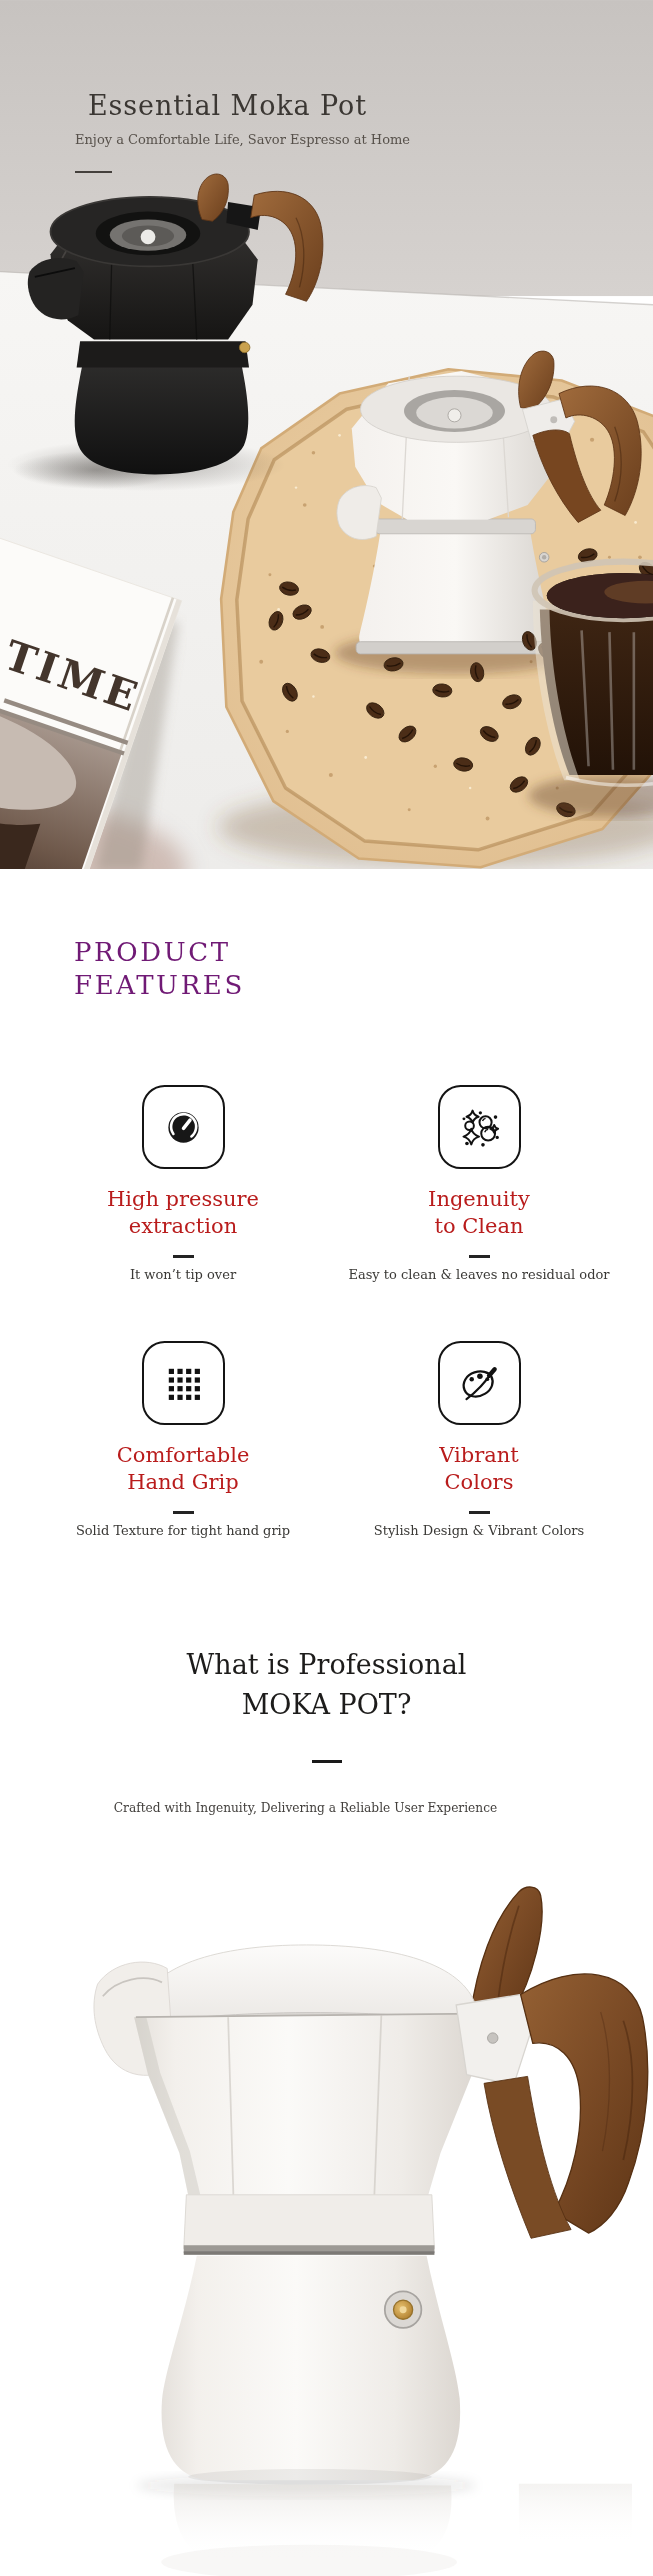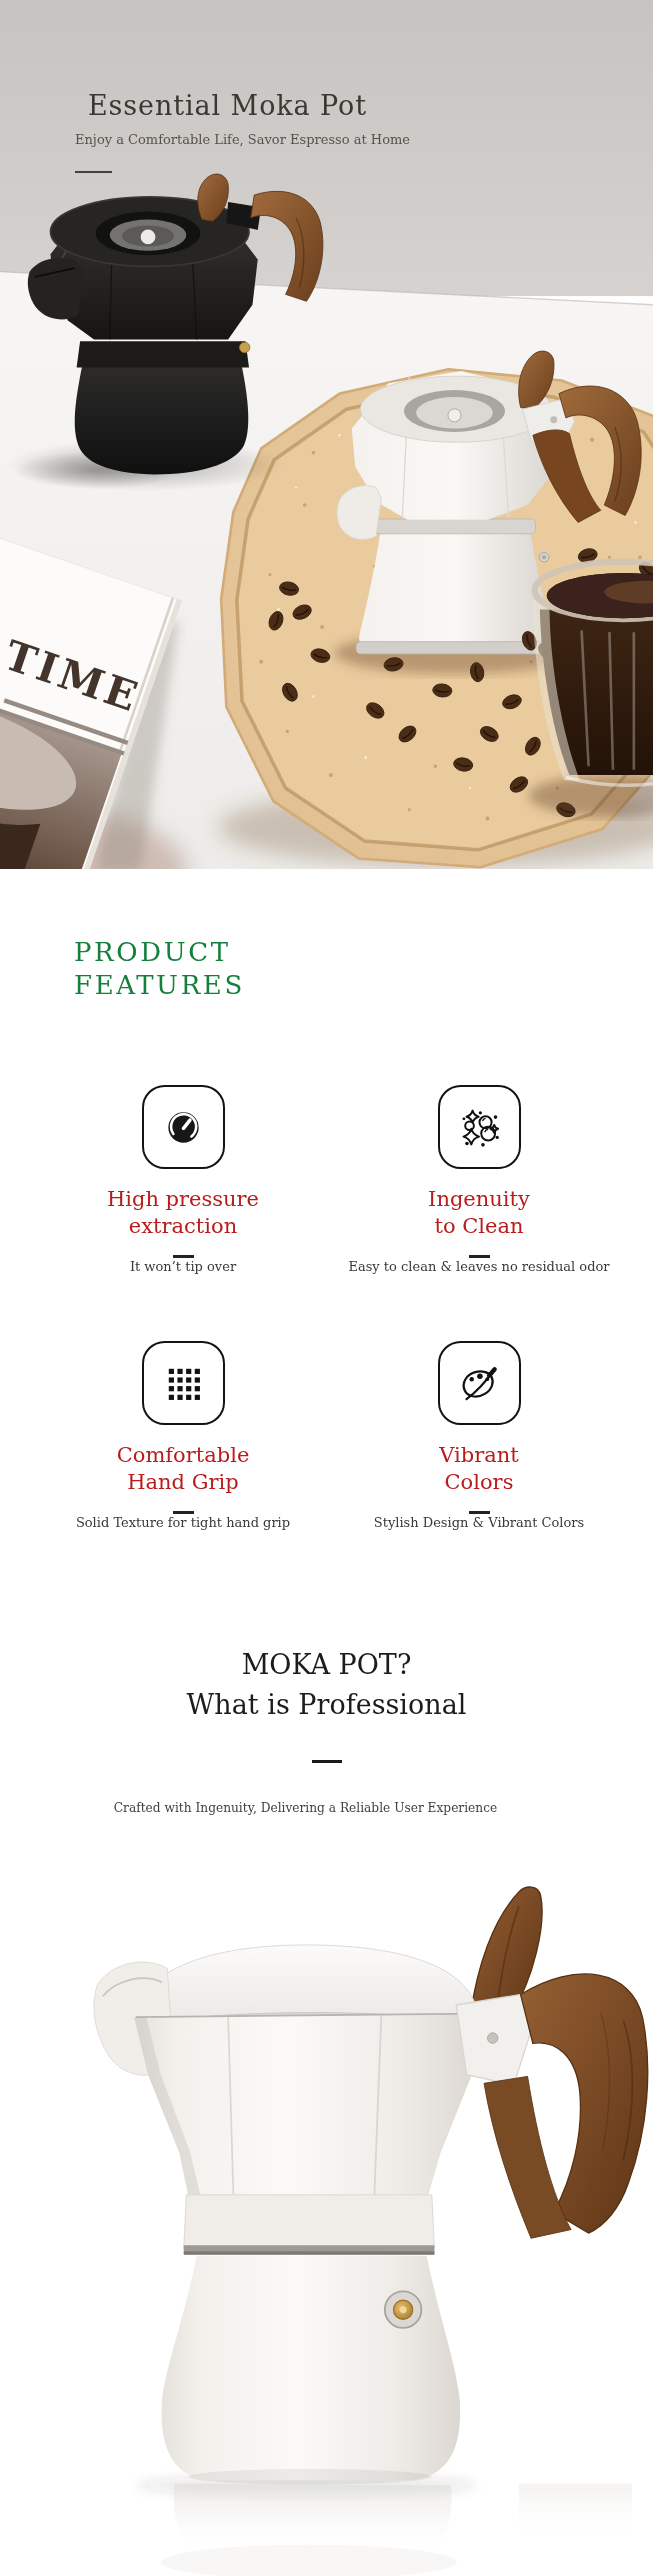--- a/index.html
+++ b/index.html
@@ -8,27 +8,27 @@
   section{position:absolute;left:0;width:653px;}
 
   
   .hero{top:0;height:869px;overflow:hidden;}
   .hero svg{position:absolute;top:0;left:0;}
   .hero-title{position:absolute;left:80px;top:82px;margin:8px;font-size:27px;font-weight:500;
               color:#3b3733;letter-spacing:0.9px;}
   .hero-subtitle{position:absolute;left:75px;top:132px;margin:0;font-size:13px;color:#57514b;}
   .hero-dash{position:absolute;left:75px;top:171px;width:37px;height:1.7px;background:#44403c;}
   .features-heading{position:absolute;left:74px;top:936px;font-size:26px;line-height:33px;
-                    letter-spacing:2.6px;color:#15803d;}
+                    letter-spacing:2.6px;color:#701a75;}
   .card{position:absolute;width:300px;text-align:center;}
   .icon-box{width:79px;height:80px;margin:0 auto;border:2.6px solid #141414;border-radius:22.6px;
             display:flex;align-items:center;justify-content:center;background:#fff;box-sizing:content-box;}
   .card-title{margin-top:17.4px;font-size:21px;line-height:27px;color:#b91c1c;}
   .card-dash{width:21px;height:2.6px;background:#232323;margin:15px auto 0;}
-  .card-desc{margin-top:1px;font-size:13px;color:#3a3936;}
+  .card-desc{margin-top:9px;font-size:13px;color:#3a3936;}
 
   
   .whatis-heading{position:absolute;left:0;top:1645px;width:653px;text-align:center;
                   font-size:27px;line-height:40px;color:#1d1c1b;}
   .whatis-dash{position:absolute;left:312px;top:1760px;width:30px;height:2.6px;background:#1a1a1a;}
   .whatis-sub{position:absolute;left:0;top:1801px;width:611px;text-align:center;
               font-size:12.2px;color:#423f3c;}
 
   .bottom-photo{top:1864px;height:712px;}
   .bottom-photo svg{position:absolute;top:0;left:0;}
@@ -358,22 +358,22 @@
     </div>
     <div class="card-title">
       <span>Comfortable</span><br>
       <span>Hand Grip</span>
     </div>
     <div class="card-dash"></div>
     <div class="card-desc">Solid Texture for tight hand grip</div>
   </div>
 
   <div class="whatis-heading">
+    <div>What is Professional</div>
     <div>MOKA POT?</div>
-    <div>What is Professional</div>
   </div>
   <div class="whatis-dash"></div>
   <div class="whatis-sub">Crafted with Ingenuity, Delivering a Reliable User Experience</div>
 
   <section class="bottom-photo">
     <svg width="653" height="712" viewBox="0 0 750 818">
       <defs>
         <linearGradient id="bodyG" x1="0" y1="0" x2="1" y2="0">
           <stop offset="0" stop-color="#e5e1dc"></stop>
             <stop offset="0.12" stop-color="#f3f0ec"></stop>

